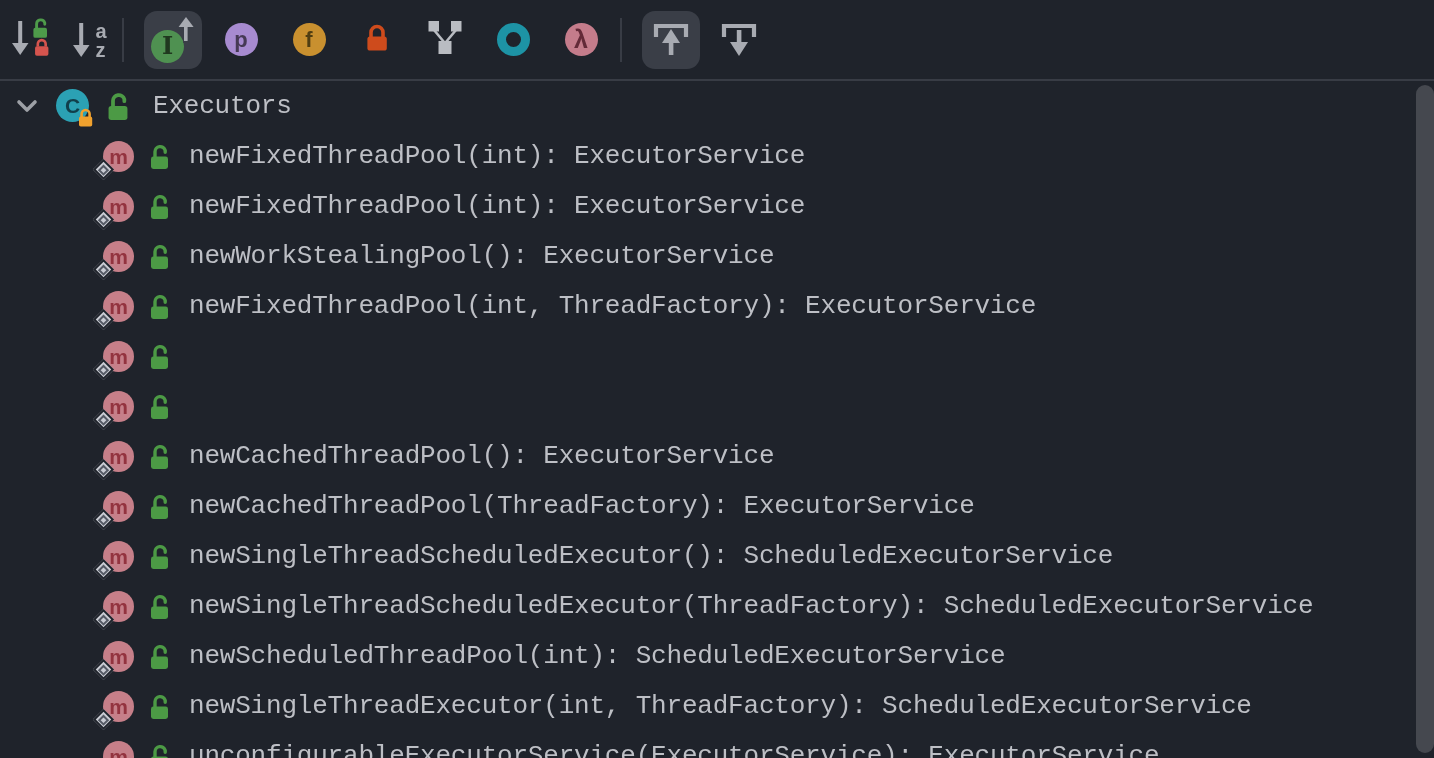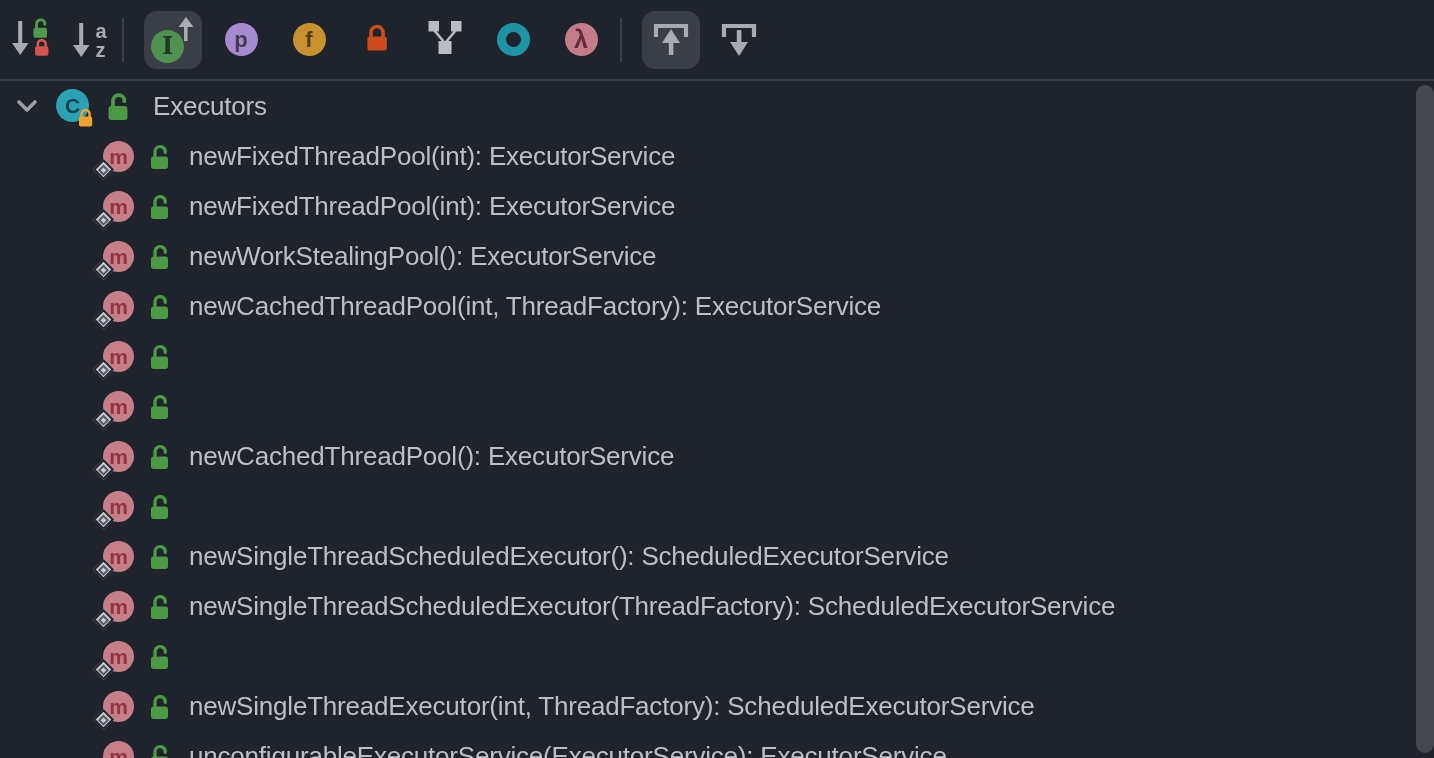--- a/index.html
+++ b/index.html
@@ -34,21 +34,21 @@
   .row.method{padding-left:103px;}
   .chev{width:34px;height:34px;margin-right:12px;flex:none;}
   .class-badge{position:relative;width:34px;height:34px;margin-right:13px;flex:none;}
   .class-badge .circ{width:33px;height:33px;font-size:21px;background:#2ba1b4;color:#113f4b;}
   .class-badge svg{position:absolute;right:-5px;bottom:-5px;}
   .m-badge{position:relative;width:31px;height:31px;border-radius:50%;background:#c67f89;color:#93333f;font-size:21px;font-weight:bold;display:flex;align-items:center;justify-content:center;margin-right:14px;flex:none;line-height:1;}
   .m-badge .diamond{position:absolute;left:-7px;bottom:-5px;width:11px;height:11px;background:#c9ccd3;transform:rotate(45deg);border:2px solid #1f232b;box-sizing:content-box;}
   .m-badge .diamond::after{content:"";position:absolute;inset:1.5px;border:2px solid #565b66;}
   .lockicon{margin-right:18px;flex:none;}
   .root .lockicon{width:26px;height:30px;margin-left:2px;margin-right:22px;}
-  .row-label{flex:none;}
+  .row-label{flex:none;font-family:Liberation Mono, monospace;}
   
   .vscroll{position:absolute;right:0;top:85px;width:18px;height:668px;background:#45484f;border-radius:9px;}
 </style>
 </head>
 <body>
 
 <svg width="0" height="0" style="position:absolute">
   <defs>
     <symbol id="sym-lock-open" viewBox="0 0 23 27">
       <path d="M7 14 V8.8 A5.2 5.2 0 0 1 17.2 7.4 V9.2" fill="none" stroke="#4c9a45" stroke-width="3.4" stroke-linecap="round"></path>
@@ -226,21 +226,21 @@
   </div>
 
   <div class="row method">
     <span class="m-badge">
         <span>m</span>
         <span class="diamond"></span>
       </span>
     <svg class="lockicon" width="23" height="27" viewBox="0 0 23 27">
         <use href="#sym-lock-open"></use>
       </svg>
-    <span class="row-label">newCachedThreadPool(int, ThreadFactory): ExecutorService</span>
+    <span class="row-label">newFixedThreadPool(int, ThreadFactory): ExecutorService</span>
   </div>
 
   <div class="row method">
     <span class="m-badge">
         <span>m</span>
         <span class="diamond"></span>
       </span>
     <svg class="lockicon" width="23" height="27" viewBox="0 0 23 27">
         <use href="#sym-lock-open"></use>
       </svg>
@@ -268,20 +268,21 @@
   </div>
 
   <div class="row method">
     <span class="m-badge">
         <span>m</span>
         <span class="diamond"></span>
       </span>
     <svg class="lockicon" width="23" height="27" viewBox="0 0 23 27">
         <use href="#sym-lock-open"></use>
       </svg>
+    <span class="row-label">newCachedThreadPool(ThreadFactory): ExecutorService</span>
   </div>
 
   <div class="row method">
     <span class="m-badge">
         <span>m</span>
         <span class="diamond"></span>
       </span>
     <svg class="lockicon" width="23" height="27" viewBox="0 0 23 27">
         <use href="#sym-lock-open"></use>
       </svg>
@@ -300,20 +301,21 @@
   </div>
 
   <div class="row method">
     <span class="m-badge">
         <span>m</span>
         <span class="diamond"></span>
       </span>
     <svg class="lockicon" width="23" height="27" viewBox="0 0 23 27">
         <use href="#sym-lock-open"></use>
       </svg>
+    <span class="row-label">newScheduledThreadPool(int): ScheduledExecutorService</span>
   </div>
 
   <div class="row method">
     <span class="m-badge">
         <span>m</span>
         <span class="diamond"></span>
       </span>
     <svg class="lockicon" width="23" height="27" viewBox="0 0 23 27">
         <use href="#sym-lock-open"></use>
       </svg>

